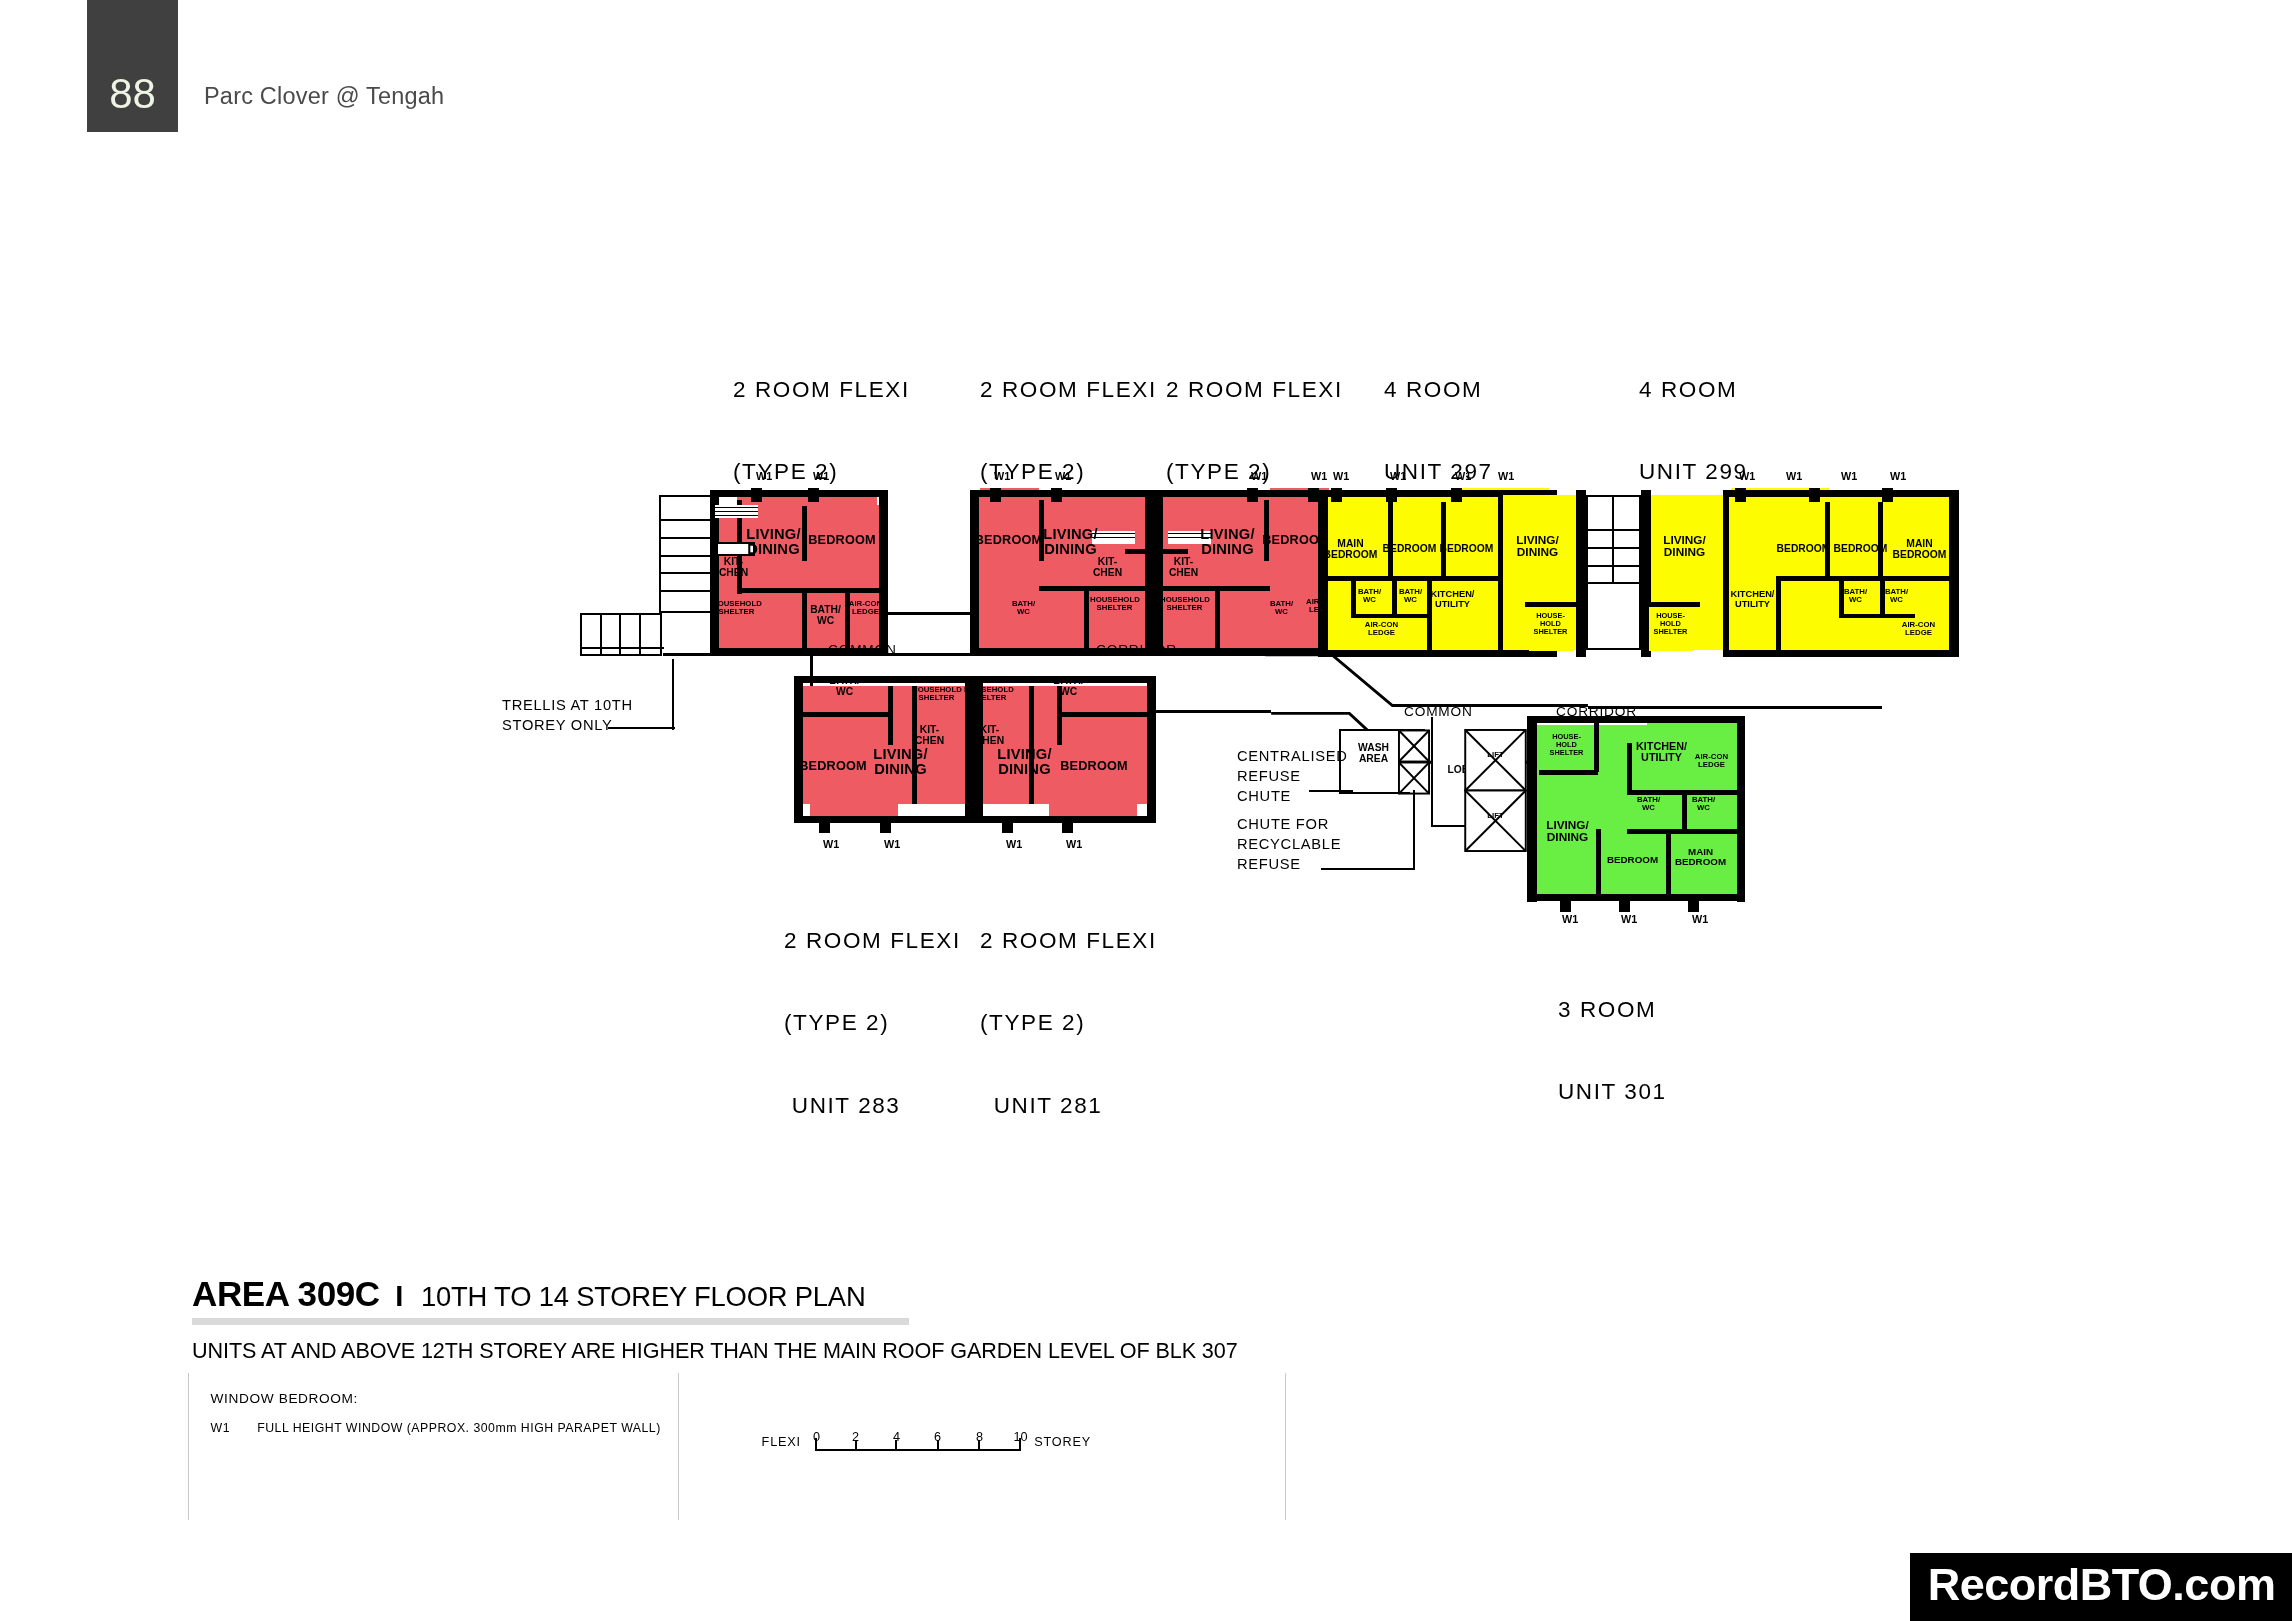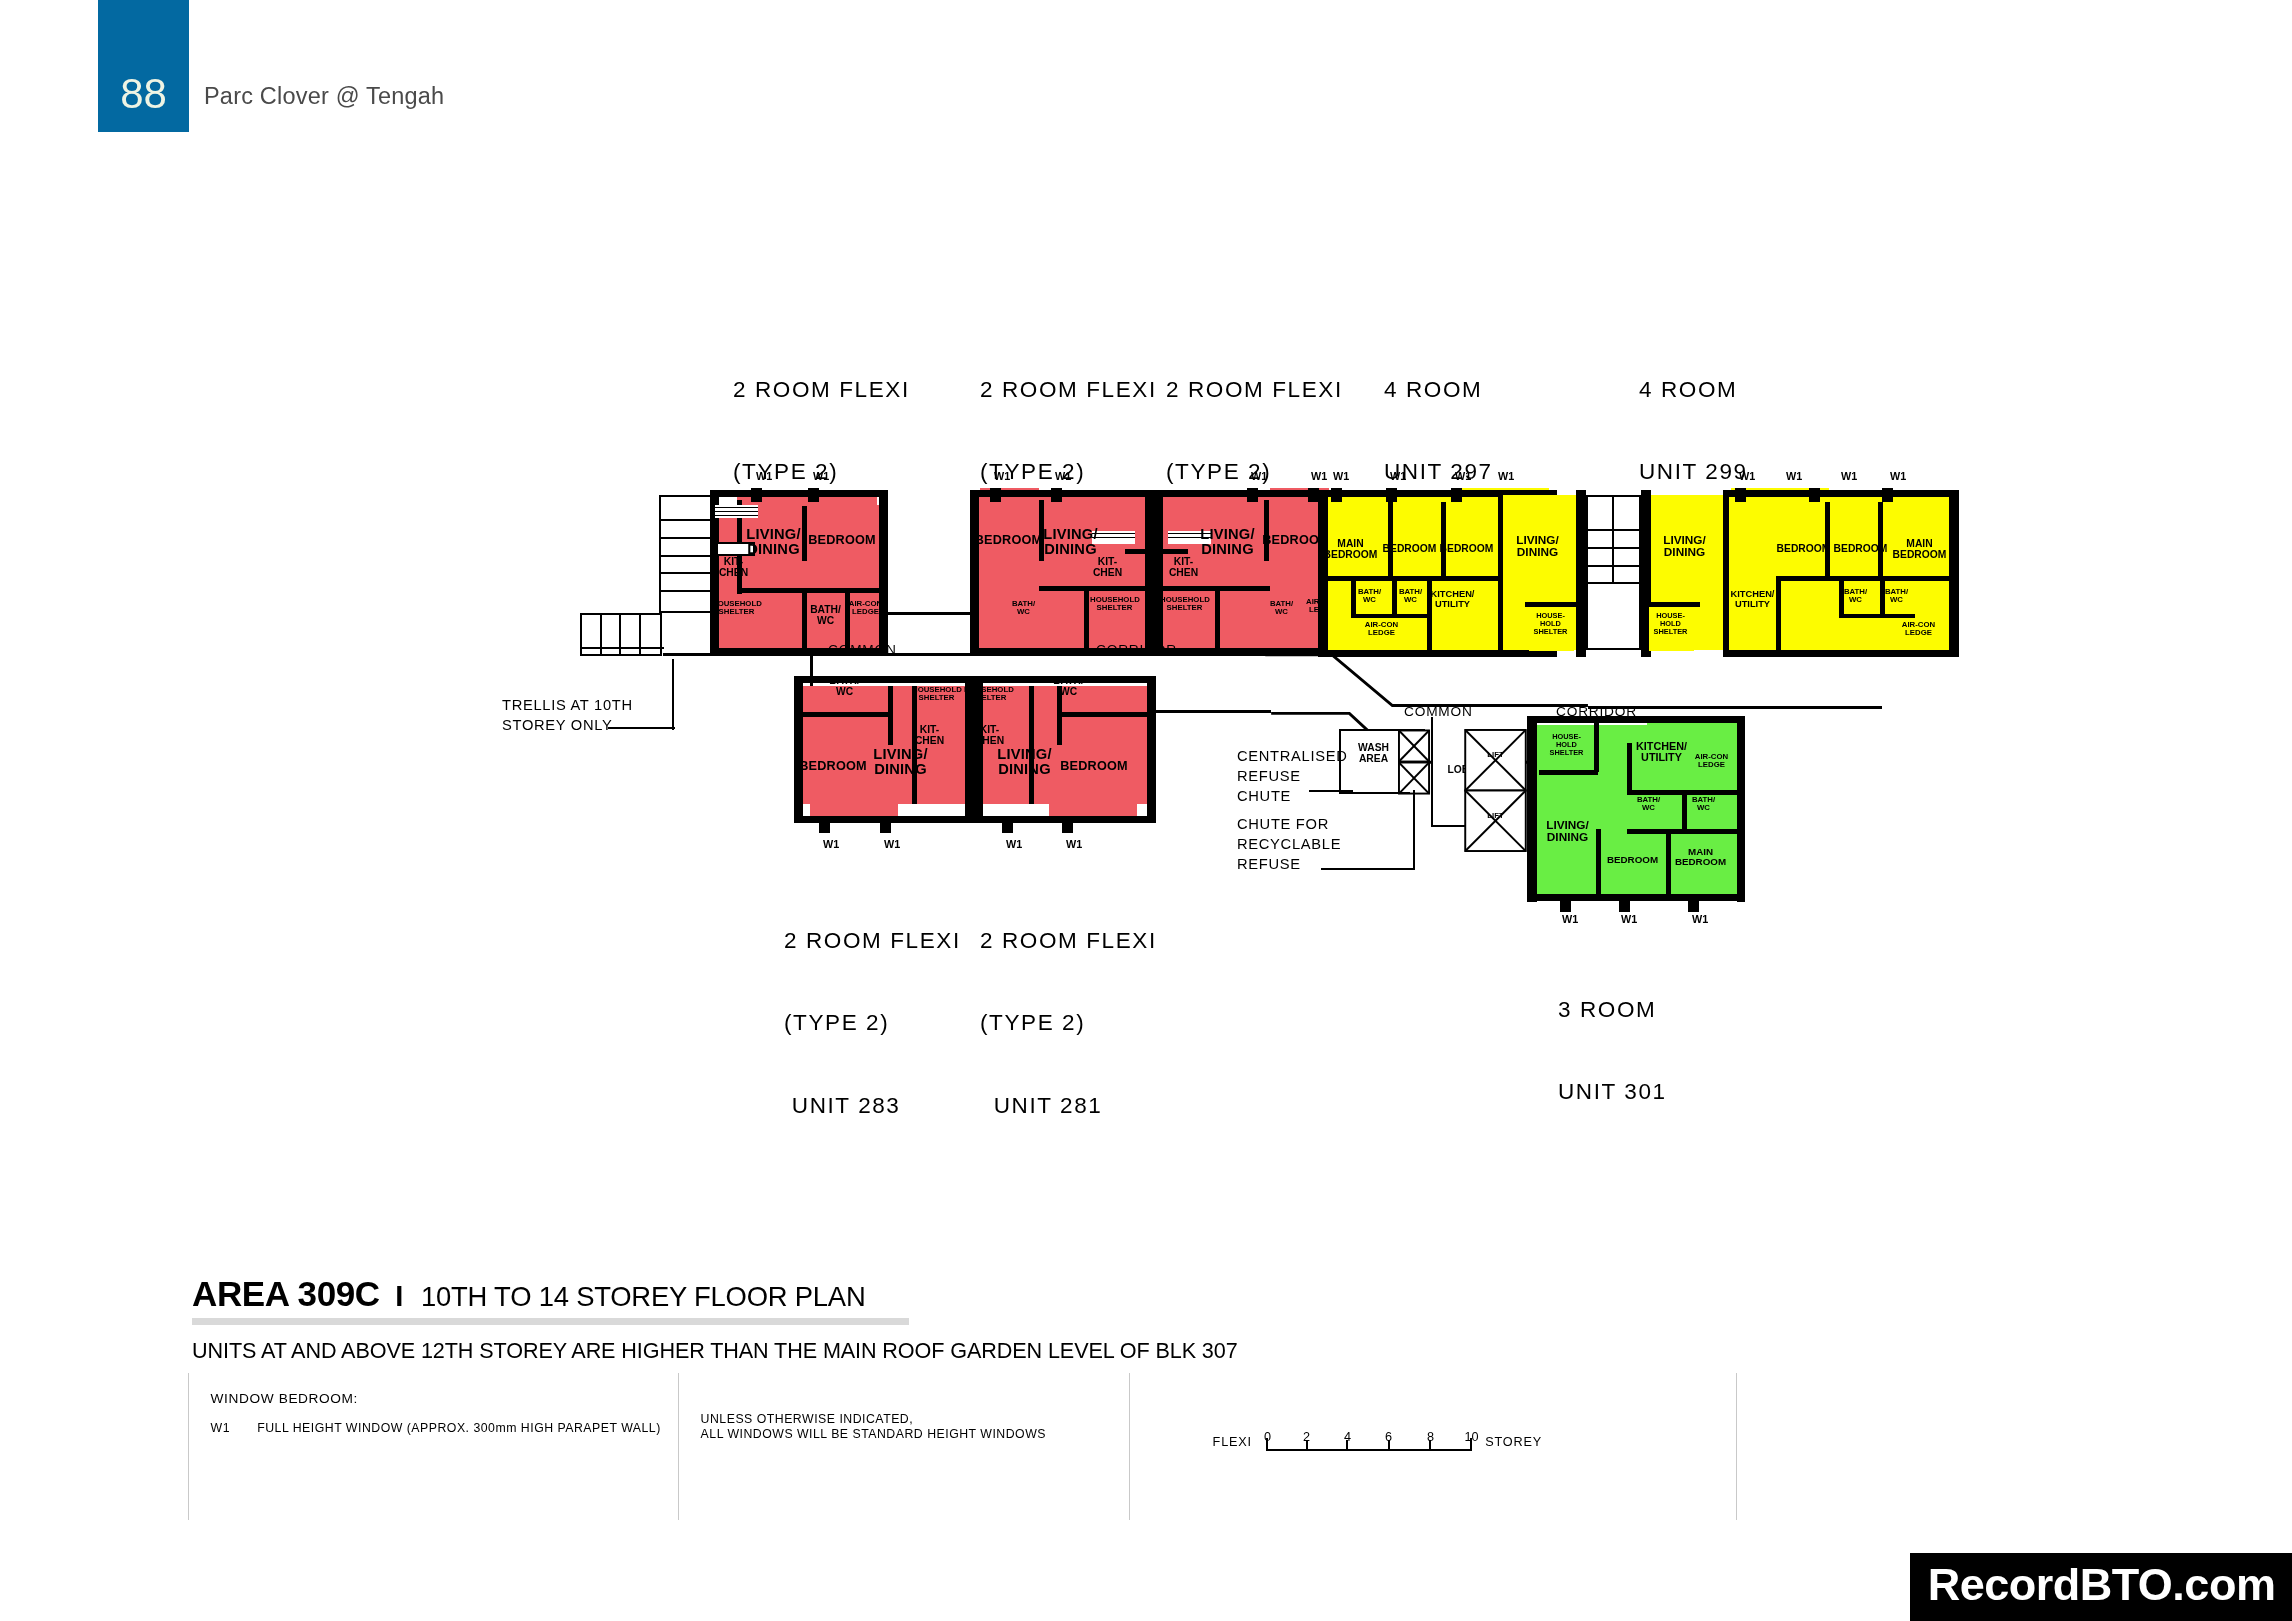--- a/index.html
+++ b/index.html
@@ -1,19 +1,19 @@
 <!DOCTYPE html>
 <html><head>
 <meta charset="utf-8">
 <style>
   html,body{margin:0;padding:0;background:#fff;}
   body{width:2293px;height:1621px;position:relative;font-family:"Liberation Sans",sans-serif;overflow:hidden;}
   .abs{position:absolute;}
   
-  #page-badge{left:98px;top:0;width:91px;height:132px;background:#0369a1;color:#eef4e4;
+  #page-badge{left:87px;top:0;width:91px;height:132px;background:#404040;color:#eef4e4;
     font-size:42px;display:flex;align-items:flex-end;justify-content:center;padding-bottom:13.7px;box-sizing:border-box;}
   #header-title{left:204px;top:83px;font-size:23.5px;color:#4a4a4a;letter-spacing:0.2px;}
   
   #plan{left:0;top:0;width:2293px;height:1621px;}
   
   .cad{font-family:"Liberation Sans",sans-serif;color:#000;white-space:pre;line-height:1.22;}
   .unitlabel{font-size:22.5px;letter-spacing:1.6px;}
   .note{font-size:14.7px;letter-spacing:0.7px;line-height:1.35;}
   .rm{font-size:14.7px;letter-spacing:0.2px;font-weight:700;text-align:center;line-height:1.05;}
   .rm.sm{font-size:10.3px;letter-spacing:0;}
@@ -455,24 +455,20 @@
 <div class="abs" id="sub-note">UNITS AT AND ABOVE 12TH STOREY ARE HIGHER THAN THE MAIN ROOF GARDEN LEVEL OF BLK 307</div>
 
 <div class="abs" id="legend-bar">
   <div class="legend-cell" style="width:490px">
     <div class="cad lg-title">WINDOW BEDROOM:</div>
     <div class="lg-row">
       <span class="cad lg-line" style="min-width:29px">W1</span>
       <span class="cad lg-line">FULL HEIGHT WINDOW (APPROX. 300mm HIGH PARAPET WALL)</span>
     </div>
   </div>
-  <div class="legend-cell" style="width:451px">
-    <div class="cad lg-line" style="margin-top:21.6px">UNLESS OTHERWISE INDICATED,
-ALL WINDOWS WILL BE STANDARD HEIGHT WINDOWS</div>
-  </div>
   <div class="legend-cell" style="width:608px">
     <div id="scale-wrap">
       <span class="cad" id="scale-word">FLEXI</span>
       <div id="scale-bar">
         <div id="scale-base"></div>
         <div class="tick" style="left:0px;height:13.7px;"></div>
         <div class="tick" style="left:40px;height:10.8px;"></div>
         <div class="tick" style="left:80px;height:10.8px;"></div>
         <div class="tick" style="left:122px;height:10.8px;"></div>
         <div class="tick" style="left:163px;height:10.8px;"></div>

